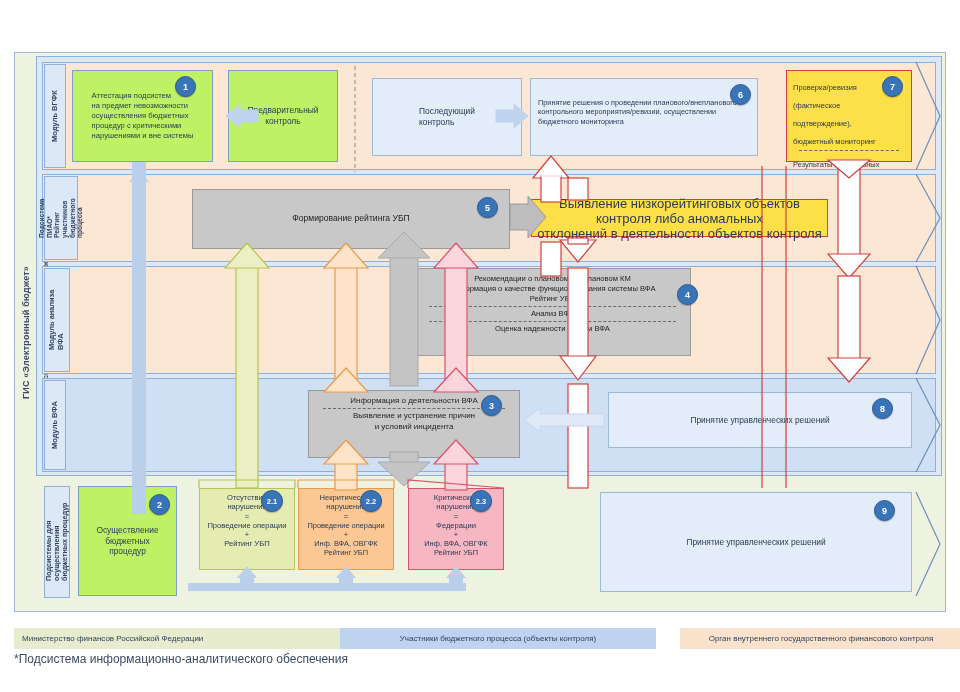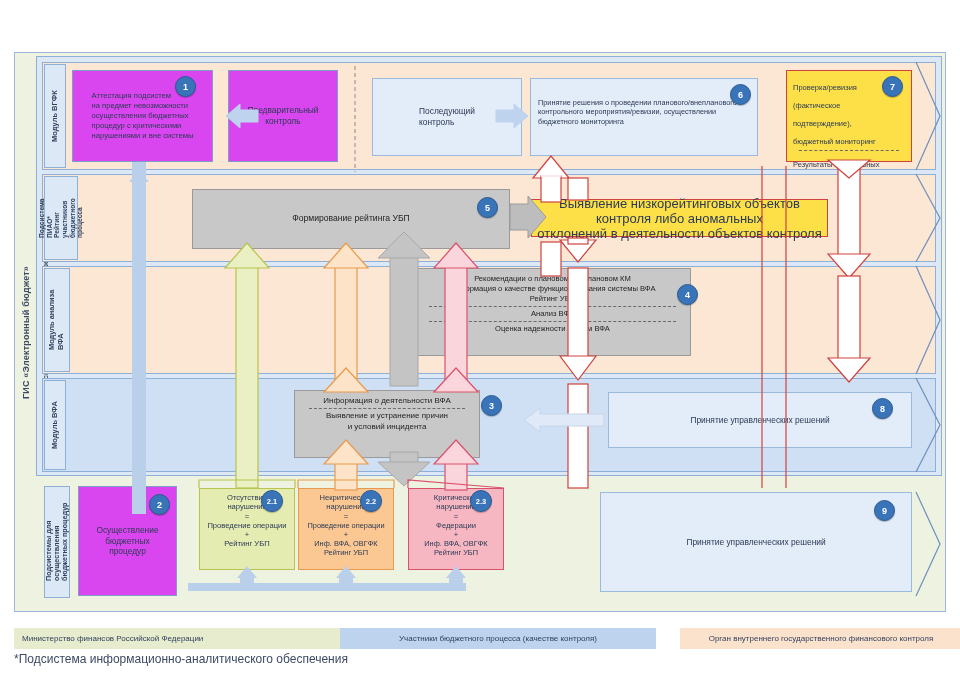--- a/index.html
+++ b/index.html
@@ -39,21 +39,21 @@
   
   .band{border:1.2px solid #8fb0d6;background:#fbe7d4;}
   .band-blue{border:1.2px solid #8fb0d6;background:#cfe0f4;}
   .band-label{
     border:1.2px solid #8fb0d6;background:#dce8f6;
     display:flex;align-items:center;justify-content:center;
     font-size:7.5px;font-weight:bold;color:#33425e;line-height:1.15;
   }
 
   
-  .box{border:1px solid #7e9ec9;background:#d946ef;
+  .box{border:1px solid #7e9ec9;background:#bef264;
        font-size:8px;line-height:1.3;padding:5px 7px;color:#2b3a55;}
   .box-pale{border:1px solid #9cb8da;background:#e3ecf9;}
   .box-red{border:1.2px solid #d0423f;background:#fde047;}
   .box-gray{border:1px solid #9a9a9a;background:#c8c8c8;color:#1f1f1f;}
   .box-green{border:1.2px solid #b8c44e;background:#e5ecb2;}
   .box-orange{border:1.2px solid #e89a4f;background:#fbc893;}
   .box-pink{border:1.2px solid #d9526b;background:#f6b6c2;}
 
   .title-left{text-align:left;}
   .bx-txt{white-space:pre-line;}
@@ -172,21 +172,21 @@
     <div class="dash"></div>
     <div style="text-align:center;font-size:7.6px;">Оценка надежности систем ВФА</div>
   </div>
   <div class="badge" style="left:677px;top:284px;">4</div>
 
   <div class="abs band-blue" style="left:42px;top:378px;width:894px;height:94px;"></div>
   <div class="abs band-label vert" style="left:44px;top:380px;width:22px;height:90px;">
     <span class="bx-txt">Модуль ВФА</span>
   </div>
 
-  <div class="abs box-gray box" style="left:294px;top:390px;width:186px;height:68px;padding:5px 8px;">
+  <div class="abs box-gray box" style="left:308px;top:390px;width:212px;height:68px;padding:5px 8px;">
     <div style="text-align:center;font-size:8px;">Информация о деятельности ВФА</div>
     <div class="dash"></div>
     <div class="bx-txt" style="text-align:center;font-size:8px;line-height:1.35;">Выявление и устранение причин
 и условий инцидента</div>
   </div>
   <div class="badge" style="left:481px;top:395px;">3</div>
 
   <div class="abs box-pale box ctr" style="left:608px;top:392px;width:304px;height:56px;">
     <span style="font-size:8.4px;">Принятие управленческих решений</span>
   </div>
@@ -341,18 +341,18 @@
 
     <g stroke-width="1.2" fill="none">
       <path d="M199,488 L199,480 L295,480 L295,488" stroke="#b8c44e"></path>
       <path d="M298,488 L298,480 L394,480 L394,488" stroke="#e89a4f"></path>
       <path d="M408,488 L408,480 L504,488" stroke="#d9526b"></path>
     </g>
   </svg>
 
   <div class="abs" id="legend">
     <div class="leg leg-green" style="left:14px;top:8px;width:430px;">Министерство финансов Российской Федерации</div>
-    <div class="leg leg-blue ctr" style="left:340px;top:8px;width:300px;">Участники бюджетного процесса (качестве контроля)</div>
+    <div class="leg leg-blue ctr" style="left:340px;top:8px;width:300px;">Участники бюджетного процесса (объекты контроля)</div>
     <div class="leg leg-orange ctr" style="left:680px;top:8px;width:266px;">Орган внутреннего государственного финансового контроля</div>
   </div>
   <div id="footnote">*Подсистема информационно-аналитического обеспечения</div>
 
 </div>
 
 </body></html>

